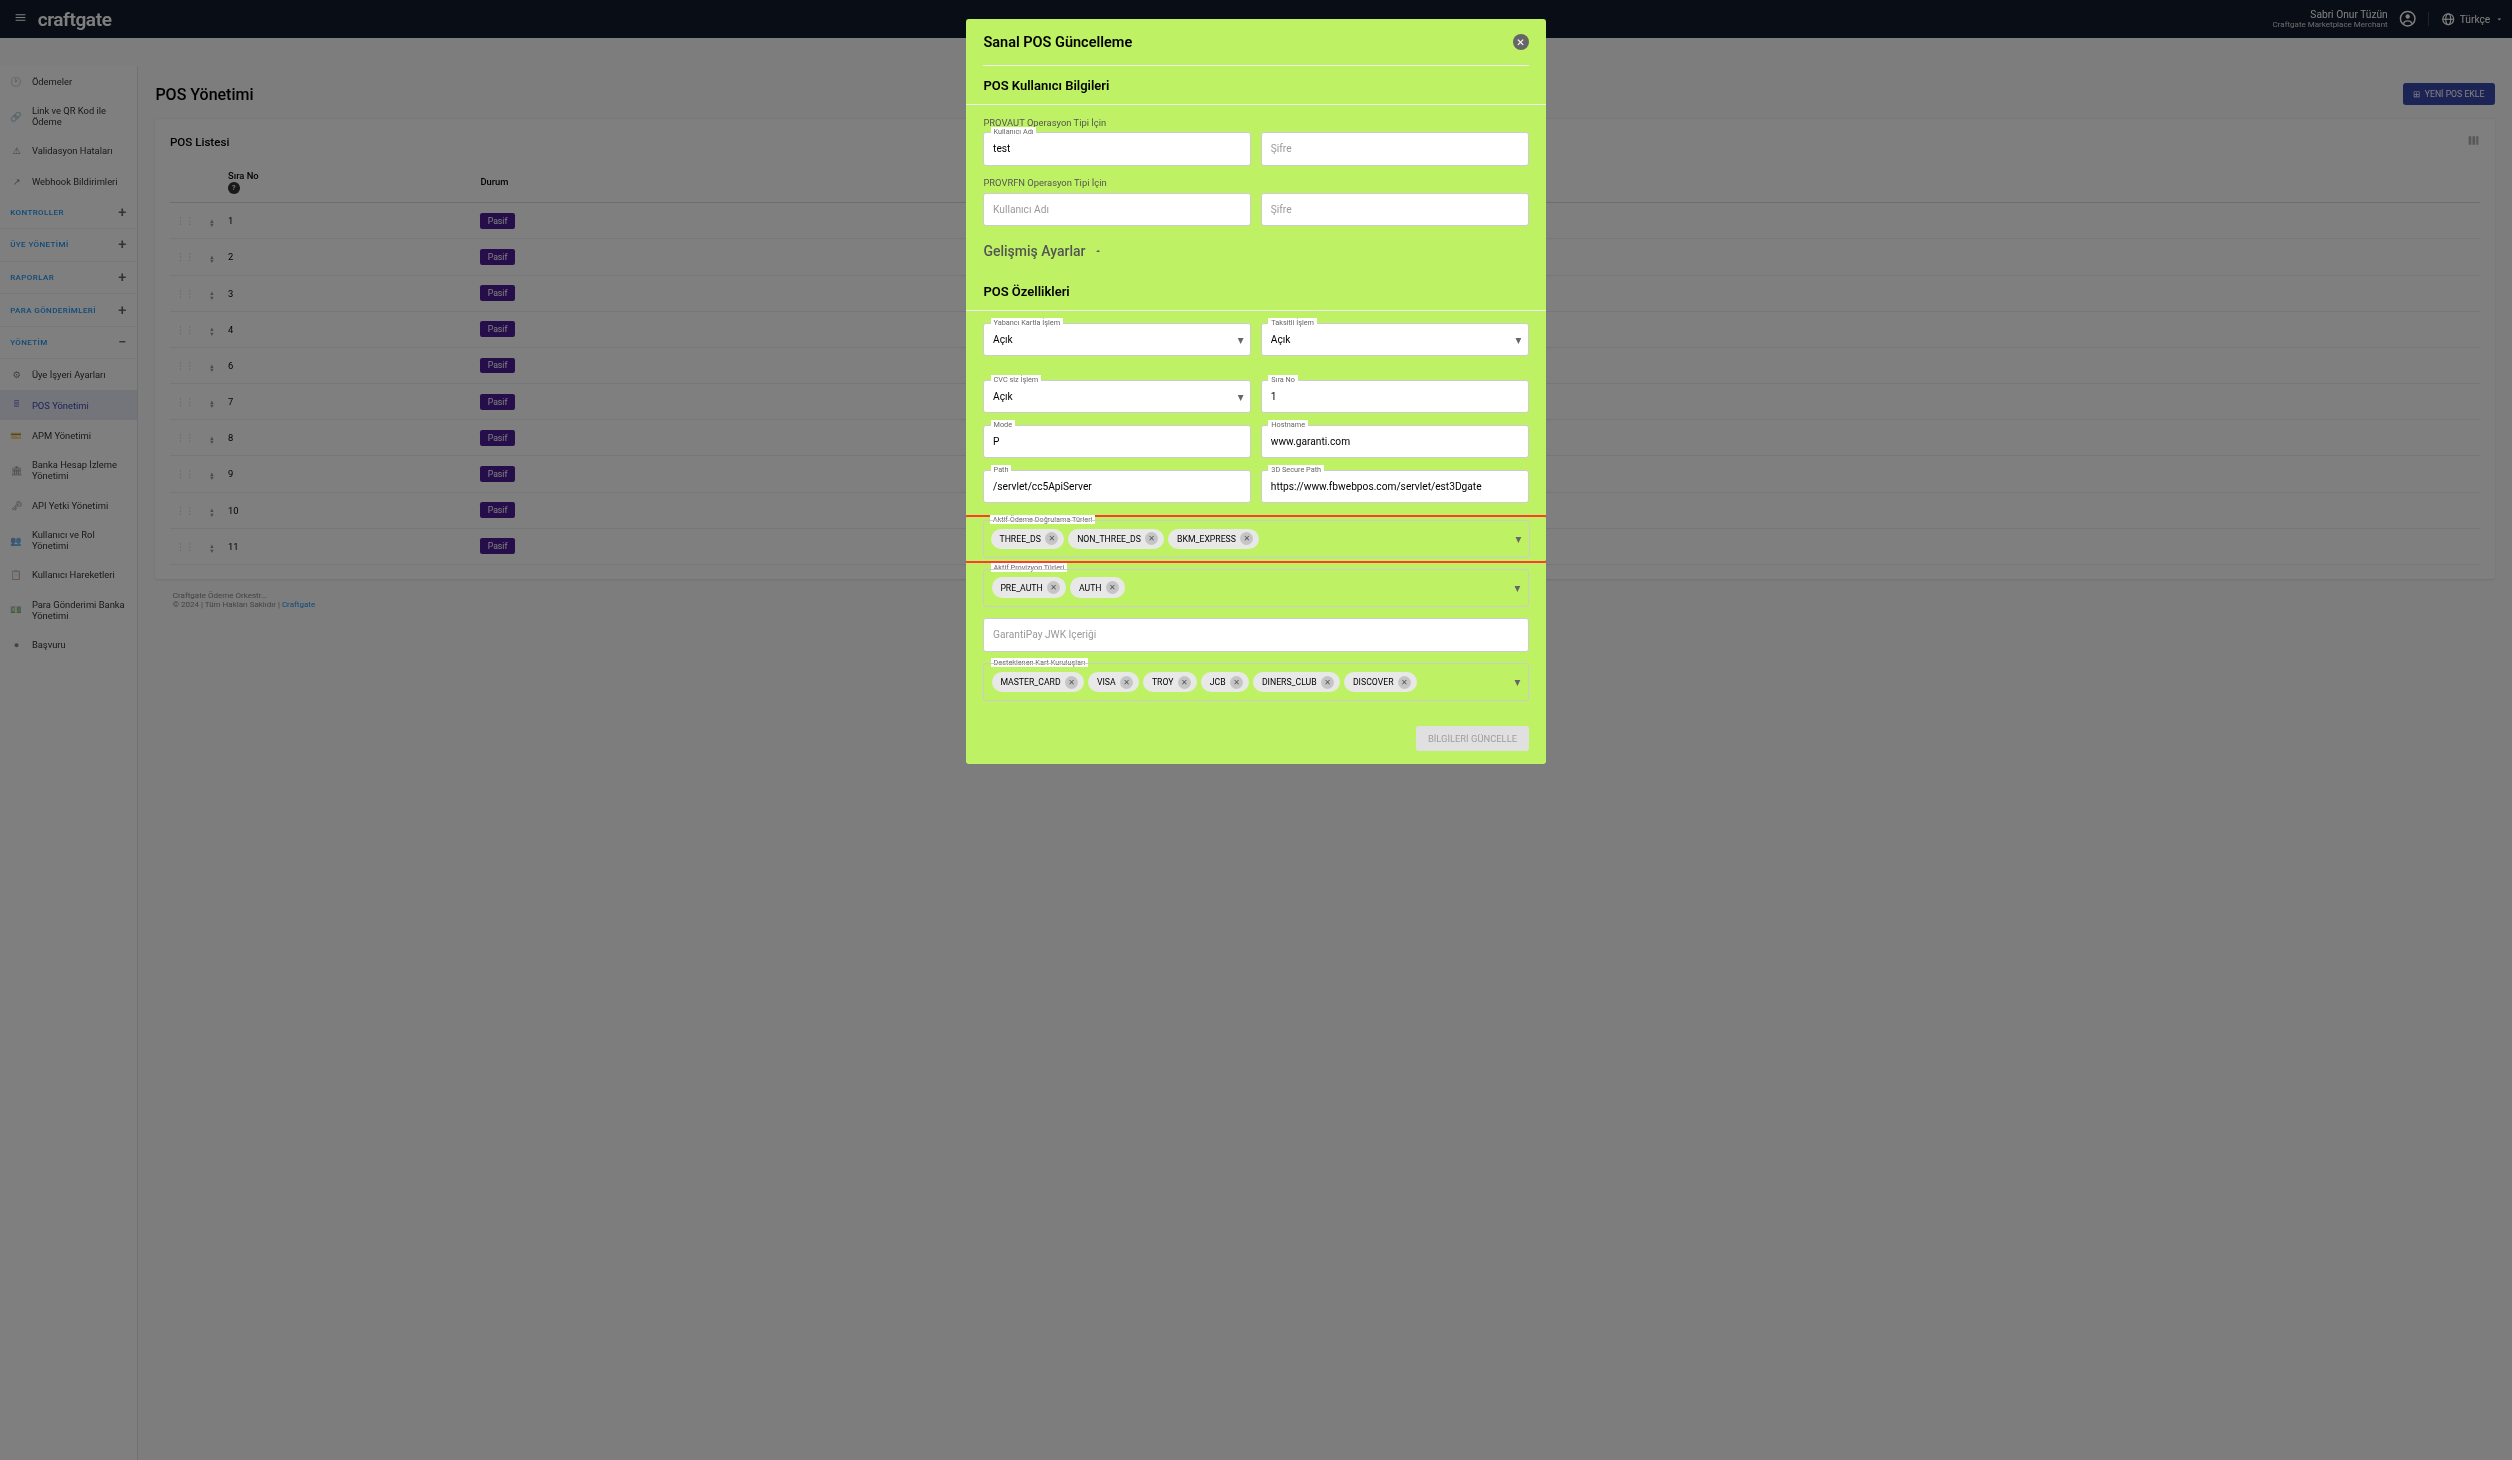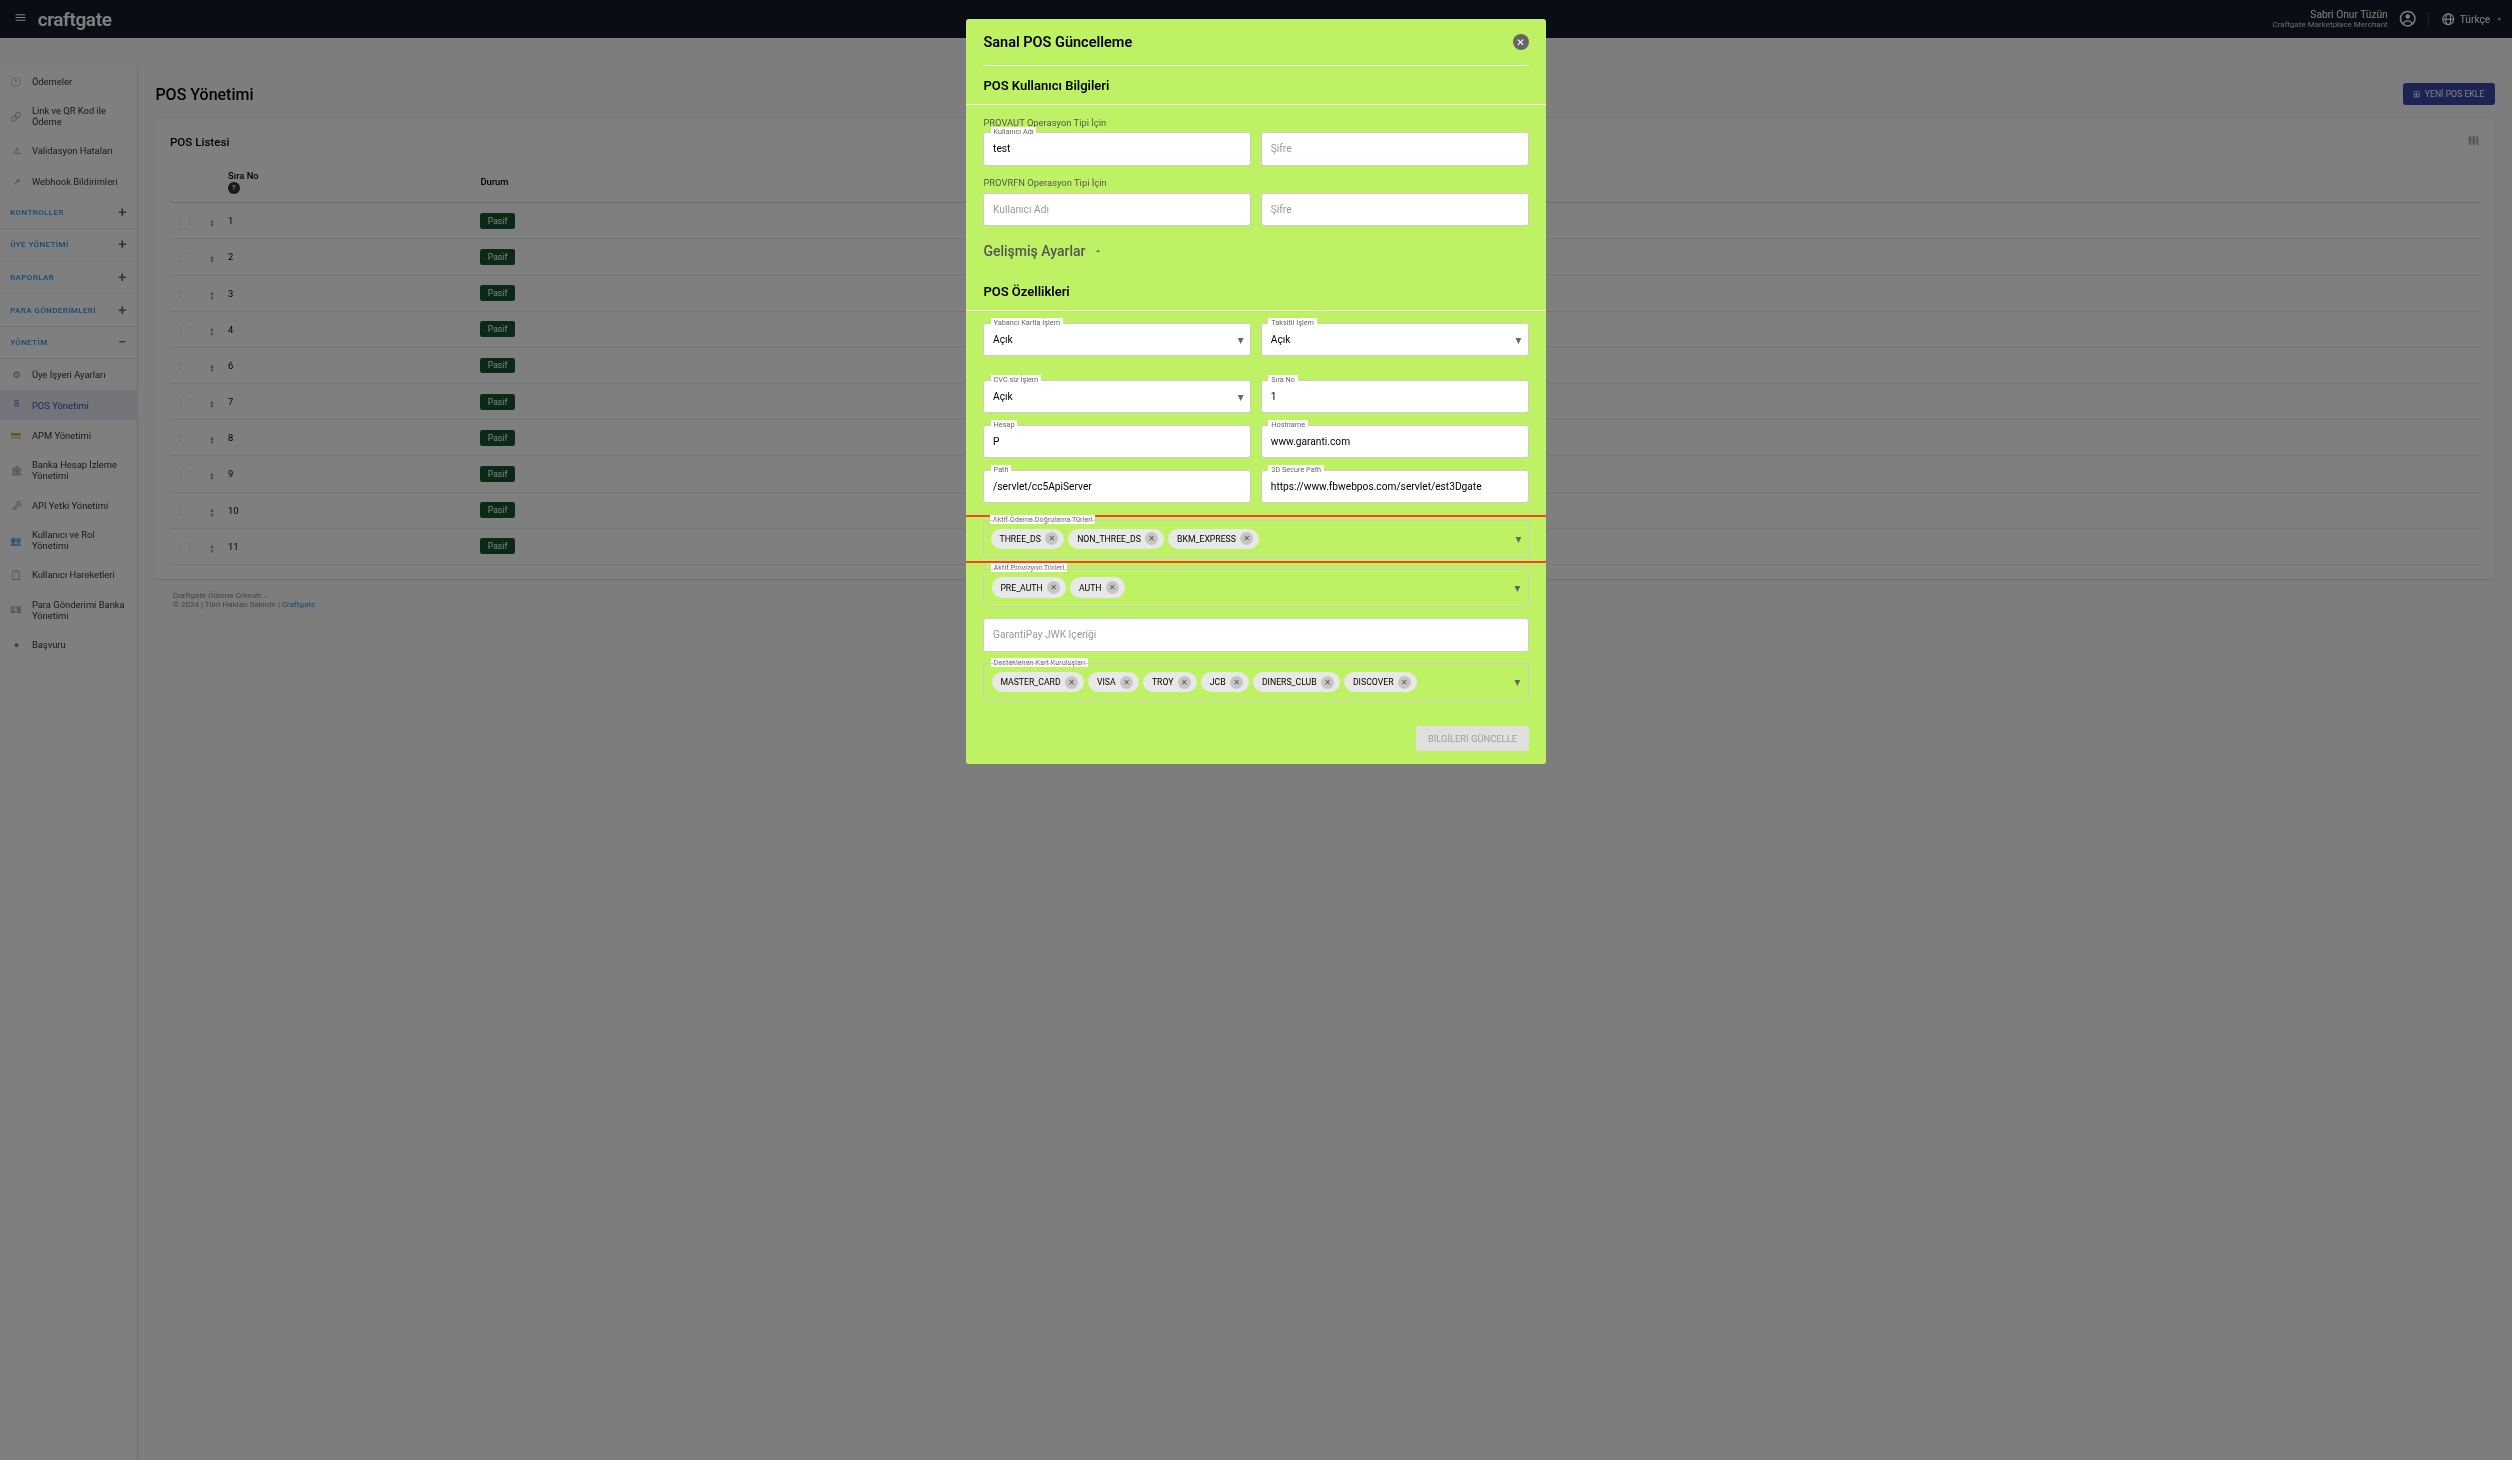--- a/index.html
+++ b/index.html
@@ -25,21 +25,21 @@
     .page-title { font-size: 16px; font-weight: 500; }
     .new-btn { background: #3949ab; color: #fff; border: none; padding: 5.8px 10.2px; font-size: 8.7px; border-radius: 2.9px; cursor: pointer; display: flex; align-items: center; gap: 4.4px; }
     .card { background: #fff; border-radius: 2.9px; box-shadow: 0 0.7px 2.2px rgba(0,0,0,0.1); padding: 14.5px; }
     .card-title { font-size: 11.6px; font-weight: 500; margin-bottom: 11.6px; display: flex; justify-content: space-between; align-items: center; }
     .table { width: 100%; border-collapse: collapse; }
     .table th { text-align: left; padding: 8.7px 5.8px; font-size: 9.4px; font-weight: 500; border-bottom: 0.7px solid #ddd; }
     .table td { padding: 8.7px 5.8px; border-bottom: 0.7px solid #eee; font-size: 9.4px; }
     .sort-icons { display: inline-flex; flex-direction: column; margin-left: 2.9px; font-size: 5.8px; line-height: 4.4px; color: #999; }
     .drag-handle { color: #ccc; cursor: grab; }
     .badge { padding: 2.9px 7.3px; border-radius: 2.2px; font-size: 8.7px; color: #fff; display: inline-block; }
-    .badge-pasif { background: #14532d; }
+    .badge-pasif { background: #4c1d95; }
     .action-btn { padding: 4.4px 8.7px; border-radius: 2.2px; font-size: 8px; color: #fff; border: none; cursor: pointer; margin-right: 2.9px; font-weight: 500; }
     .act-kom { background: #3949ab; }
     .act-duz { background: #4caf50; }
     .act-sil { background: #f44336; }
     .footer { font-size: 8px; color: #888; padding: 11.6px 17.4px; }
     .footer a { color: #2196f3; text-decoration: none; }
     
     .overlay { position: fixed; inset: 0; background: rgba(0,0,0,0.5); display: flex; align-items: flex-start; justify-content: center; padding-top: 19px; z-index: 1000; }
     .modal { background: #bef264; width: 580px; max-height: calc(100vh - 38px); overflow-y: auto; border-radius: 2.9px; position: relative; }
     .modal-header { display: flex; justify-content: space-between; align-items: center; padding: 14.5px 17.4px; }
@@ -413,21 +413,21 @@
 
     <div class="form-pad" style="padding-top:12px">
       <div class="row2">
         <div class="col select-wrap"><span class="float-label">CVC siz İşlem</span><input class="input" readonly="" value="Açık" style=""><span class="select-icon">▾</span></div>
         <div class="col"><span class="float-label">Sıra No</span><input class="input" value="1" style=""></div>
       </div>
     </div>
 
     <div class="form-pad" style="padding-top:0">
       <div class="row2">
-        <div class="col"><span class="float-label">Hesap</span><input class="input" value="P" style=""></div>
+        <div class="col"><span class="float-label">Mode</span><input class="input" value="P" style=""></div>
         <div class="col"><span class="float-label">Hostname</span><input class="input" value="www.garanti.com" style=""></div>
       </div>
     </div>
 
     <div class="form-pad" style="padding-top:0">
       <div class="row2">
         <div class="col"><span class="float-label">Path</span><input class="input" value="/servlet/cc5ApiServer" style=""></div>
         <div class="col"><span class="float-label">3D Secure Path</span><input class="input" value="https://www.fbwebpos.com/servlet/est3Dgate" style=""></div>
       </div>
     </div>

